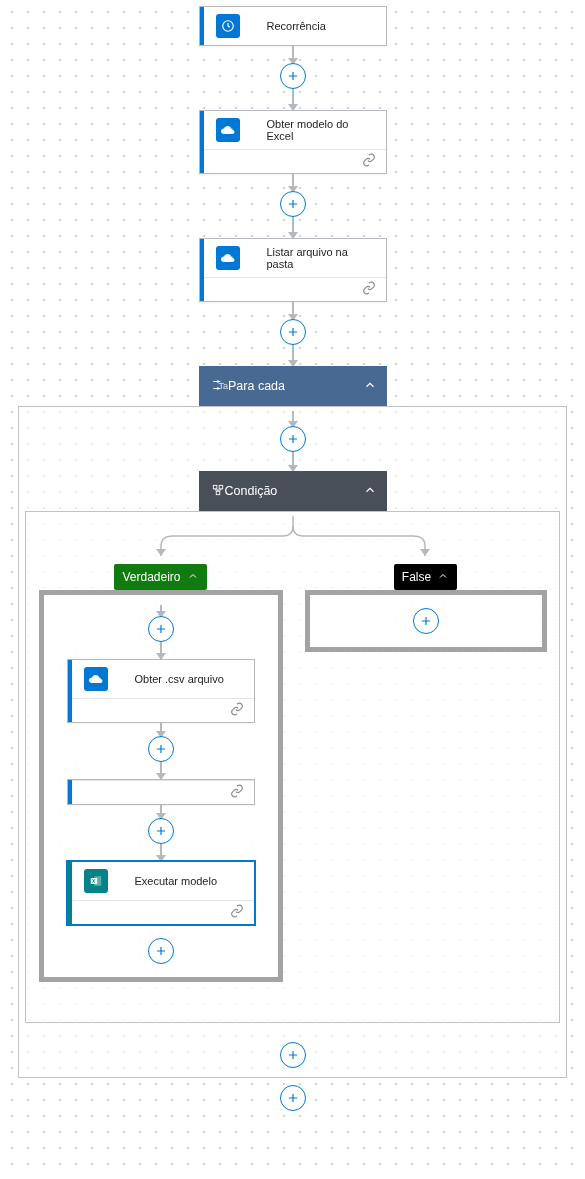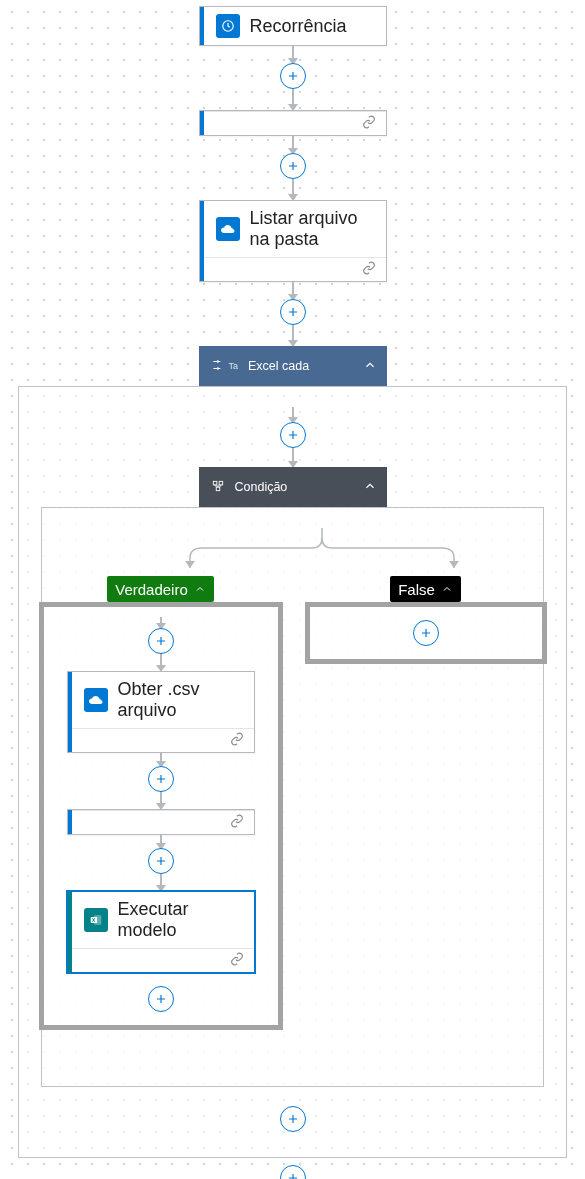--- a/index.html
+++ b/index.html
@@ -27,23 +27,23 @@
     width: 188px;
     background: #fff;
     border: 1px solid #b5b8bc;
     box-shadow: 0 1px 2px rgba(0,0,0,0.05);
     margin: 0 auto;
   }
   .card .left-bar {
     position:absolute; left:0; top:0; bottom:0; width:4px;
   }
   .card-head {
-    display:flex; align-items:center; gap:10px;
+    display:flex; align-items:center; gap:27px;
     padding:7px 10px 7px 16px;
-    font-size: 18px; color:#222;
+    font-size: 11px; color:#222;
   }
   .card-sub {
     height:24px; border-top:1px solid #e3e4e6;
     display:flex; justify-content:flex-end; align-items:center;
     padding-right:10px;
   }
   .icon-box {
     width:24px; height:24px; border-radius:3px;
     display:flex; align-items:center; justify-content:center;
     flex-shrink:0;
@@ -67,43 +67,43 @@
     flex-shrink:0;
   }
   .add-btn svg { display:block; }
   .connector-group {
     display:flex; flex-direction:column; align-items:center;
   }
 
   
   .ctrl-header {
     width: 188px; height:40px;
-    display:flex; align-items:center; gap:10px;
+    display:flex; align-items:center; 
     padding:0 10px 0 12px;
     font-size:12.5px; color:#fff;
     margin:0 auto;
     position:relative;
   }
   .ctrl-header .chev {
     margin-left:auto;
   }
   .ctrl-foreach { background:#486991; }
   .ctrl-cond    { background:#484F58; }
 
   
   .scope-panel, .cond-panel {
     border:1px solid #bfc2c6;
     background: rgba(255,255,255,0.55);
-    padding: 20px;
+    padding: 4px;
     position:relative;
   }
   
   .branch-label {
     display:inline-flex; align-items:center; gap:6px;
-    height:26px; padding:0 8px; font-size:15px; color:#fff;
+    height:26px; padding:0 8px; font-size:12px; color:#fff;
     border-radius:2px;
   }
   .branch-true  { background:#107C10; }
   .branch-false { background:#000000; }
 
   .link-icon { color:#8a8d91; }
 
   .col {
     display:flex; flex-direction:column; align-items:center;
   }
@@ -156,20 +156,28 @@
       <div class="add-btn">
         <svg width="14" height="14" viewBox="0 0 24 24" stroke="#0078d4" stroke-width="2">
             <path d="M12 5v14M5 12h14"></path>
           </svg>
       </div>
       <div class="conn" style="height:22px;"></div>
     </div>
 
     <div class="card bar-blue">
       <div class="left-bar"></div>
+      <div class="card-head">
+        <span class="icon-box card-accent-blue">
+          <svg width="16" height="10" viewBox="0 0 32 20" fill="#fff">
+              <path d="M25 10c2 0 4 1.5 4 4s-2 4-4 4H8c-3 0-6-2-6-5.5S5 7 8 7c1-3 4-5 7-5 4 0 7 2.5 8 6 .7-.3 1.3-.5 2-.5z"></path>
+            </svg>
+        </span>
+        <span>Obter modelo do Excel</span>
+      </div>
       <div class="card-sub">
         <span class="link-icon">
           <svg width="14" height="14" viewBox="0 0 24 24" fill="none" stroke="#8a8d91" stroke-width="2">
               <path d="M10 13a5 5 0 0 0 7 0l3-3a5 5 0 0 0-7-7l-1 1"></path>
               <path d="M14 11a5 5 0 0 0-7 0l-3 3a5 5 0 0 0 7 7l1-1"></path>
             </svg>
         </span>
       </div>
     </div>
 
@@ -214,21 +222,21 @@
     </div>
 
     <div class="ctrl-header ctrl-foreach">
       <span>
         <svg width="14" height="14" viewBox="0 0 24 24" fill="none" stroke="#fff" stroke-width="2">
             <path d="M4 6h12M4 18h12"></path>
             <path d="M11 3l4 3-4 3M11 15l4 3-4 3" fill="#fff" stroke="none"></path>
           </svg>
       </span>
       <span style="font-size:9px;opacity:.8;margin-left:-6px">Ta</span>
-      <span>Excel cada</span>
+      <span>Para cada</span>
       <span class="chev">
         <svg width="14" height="14" viewBox="0 0 24 24" fill="none" stroke="#fff" stroke-width="2">
             <path d="M6 15l6-6 6 6"></path>
           </svg>
       </span>
     </div>
   </div>
 
   <div class="scope-panel" style="margin:0 18px 0 18px;">
     <div class="col">

